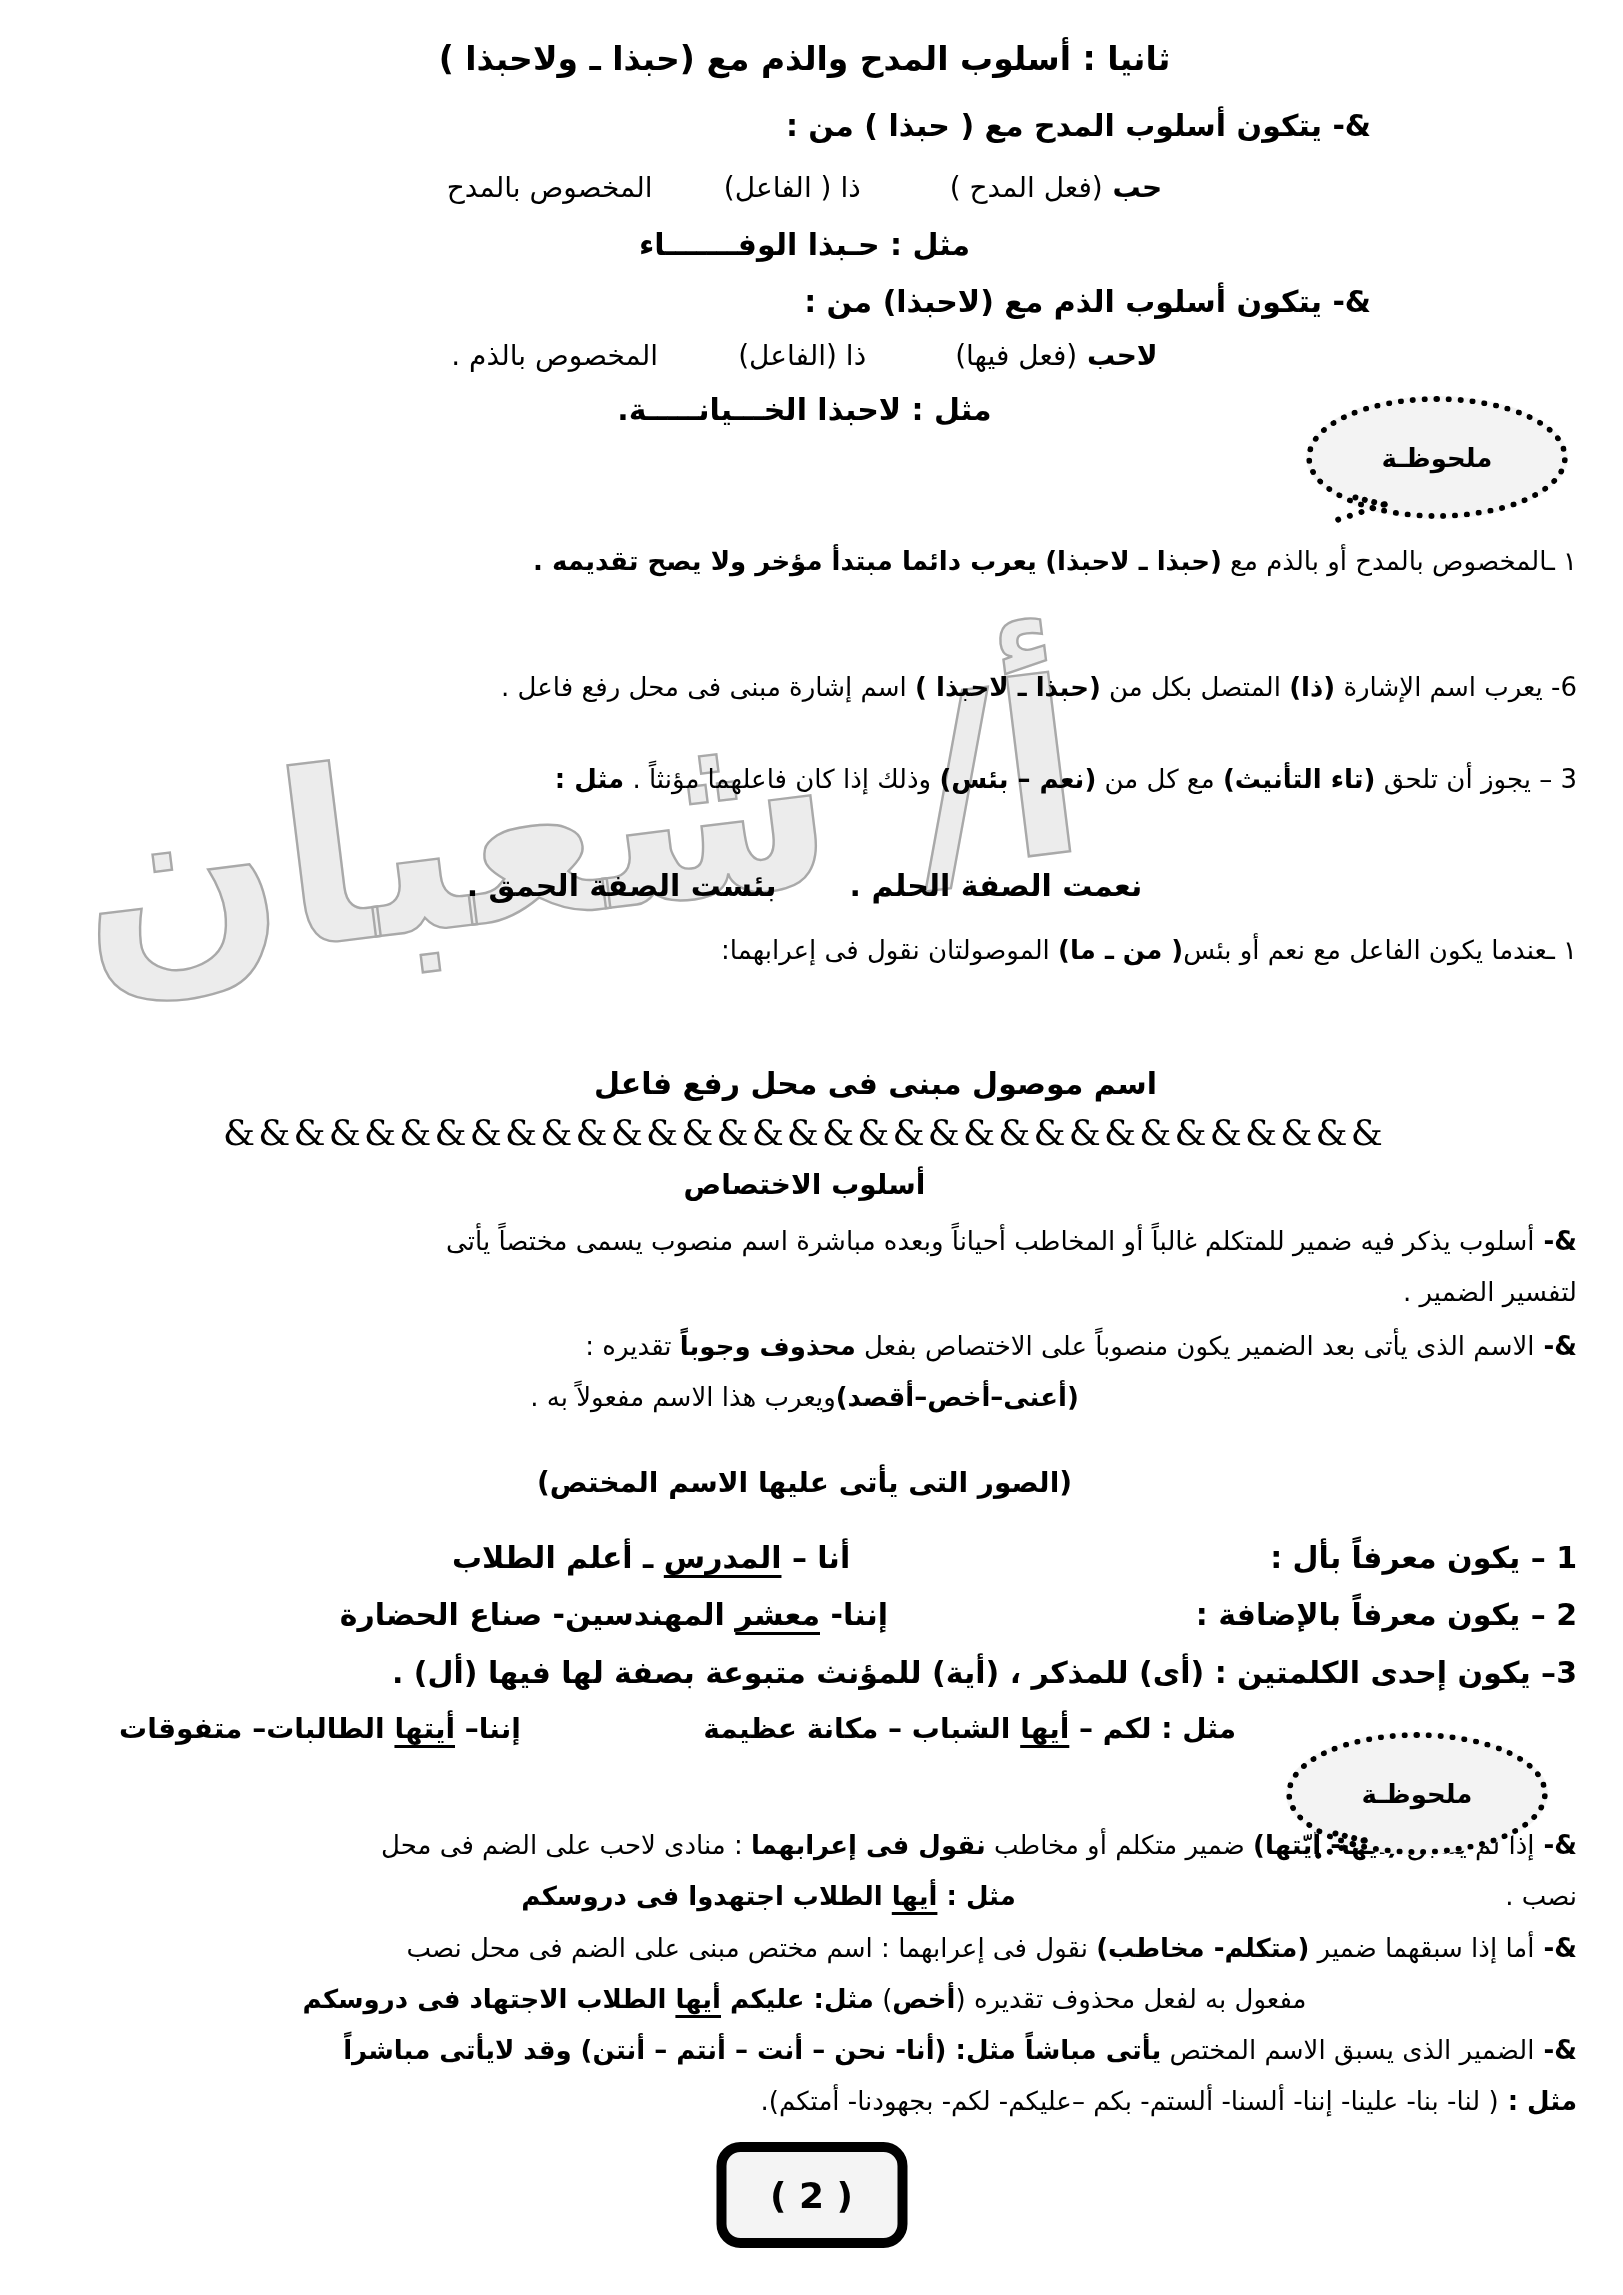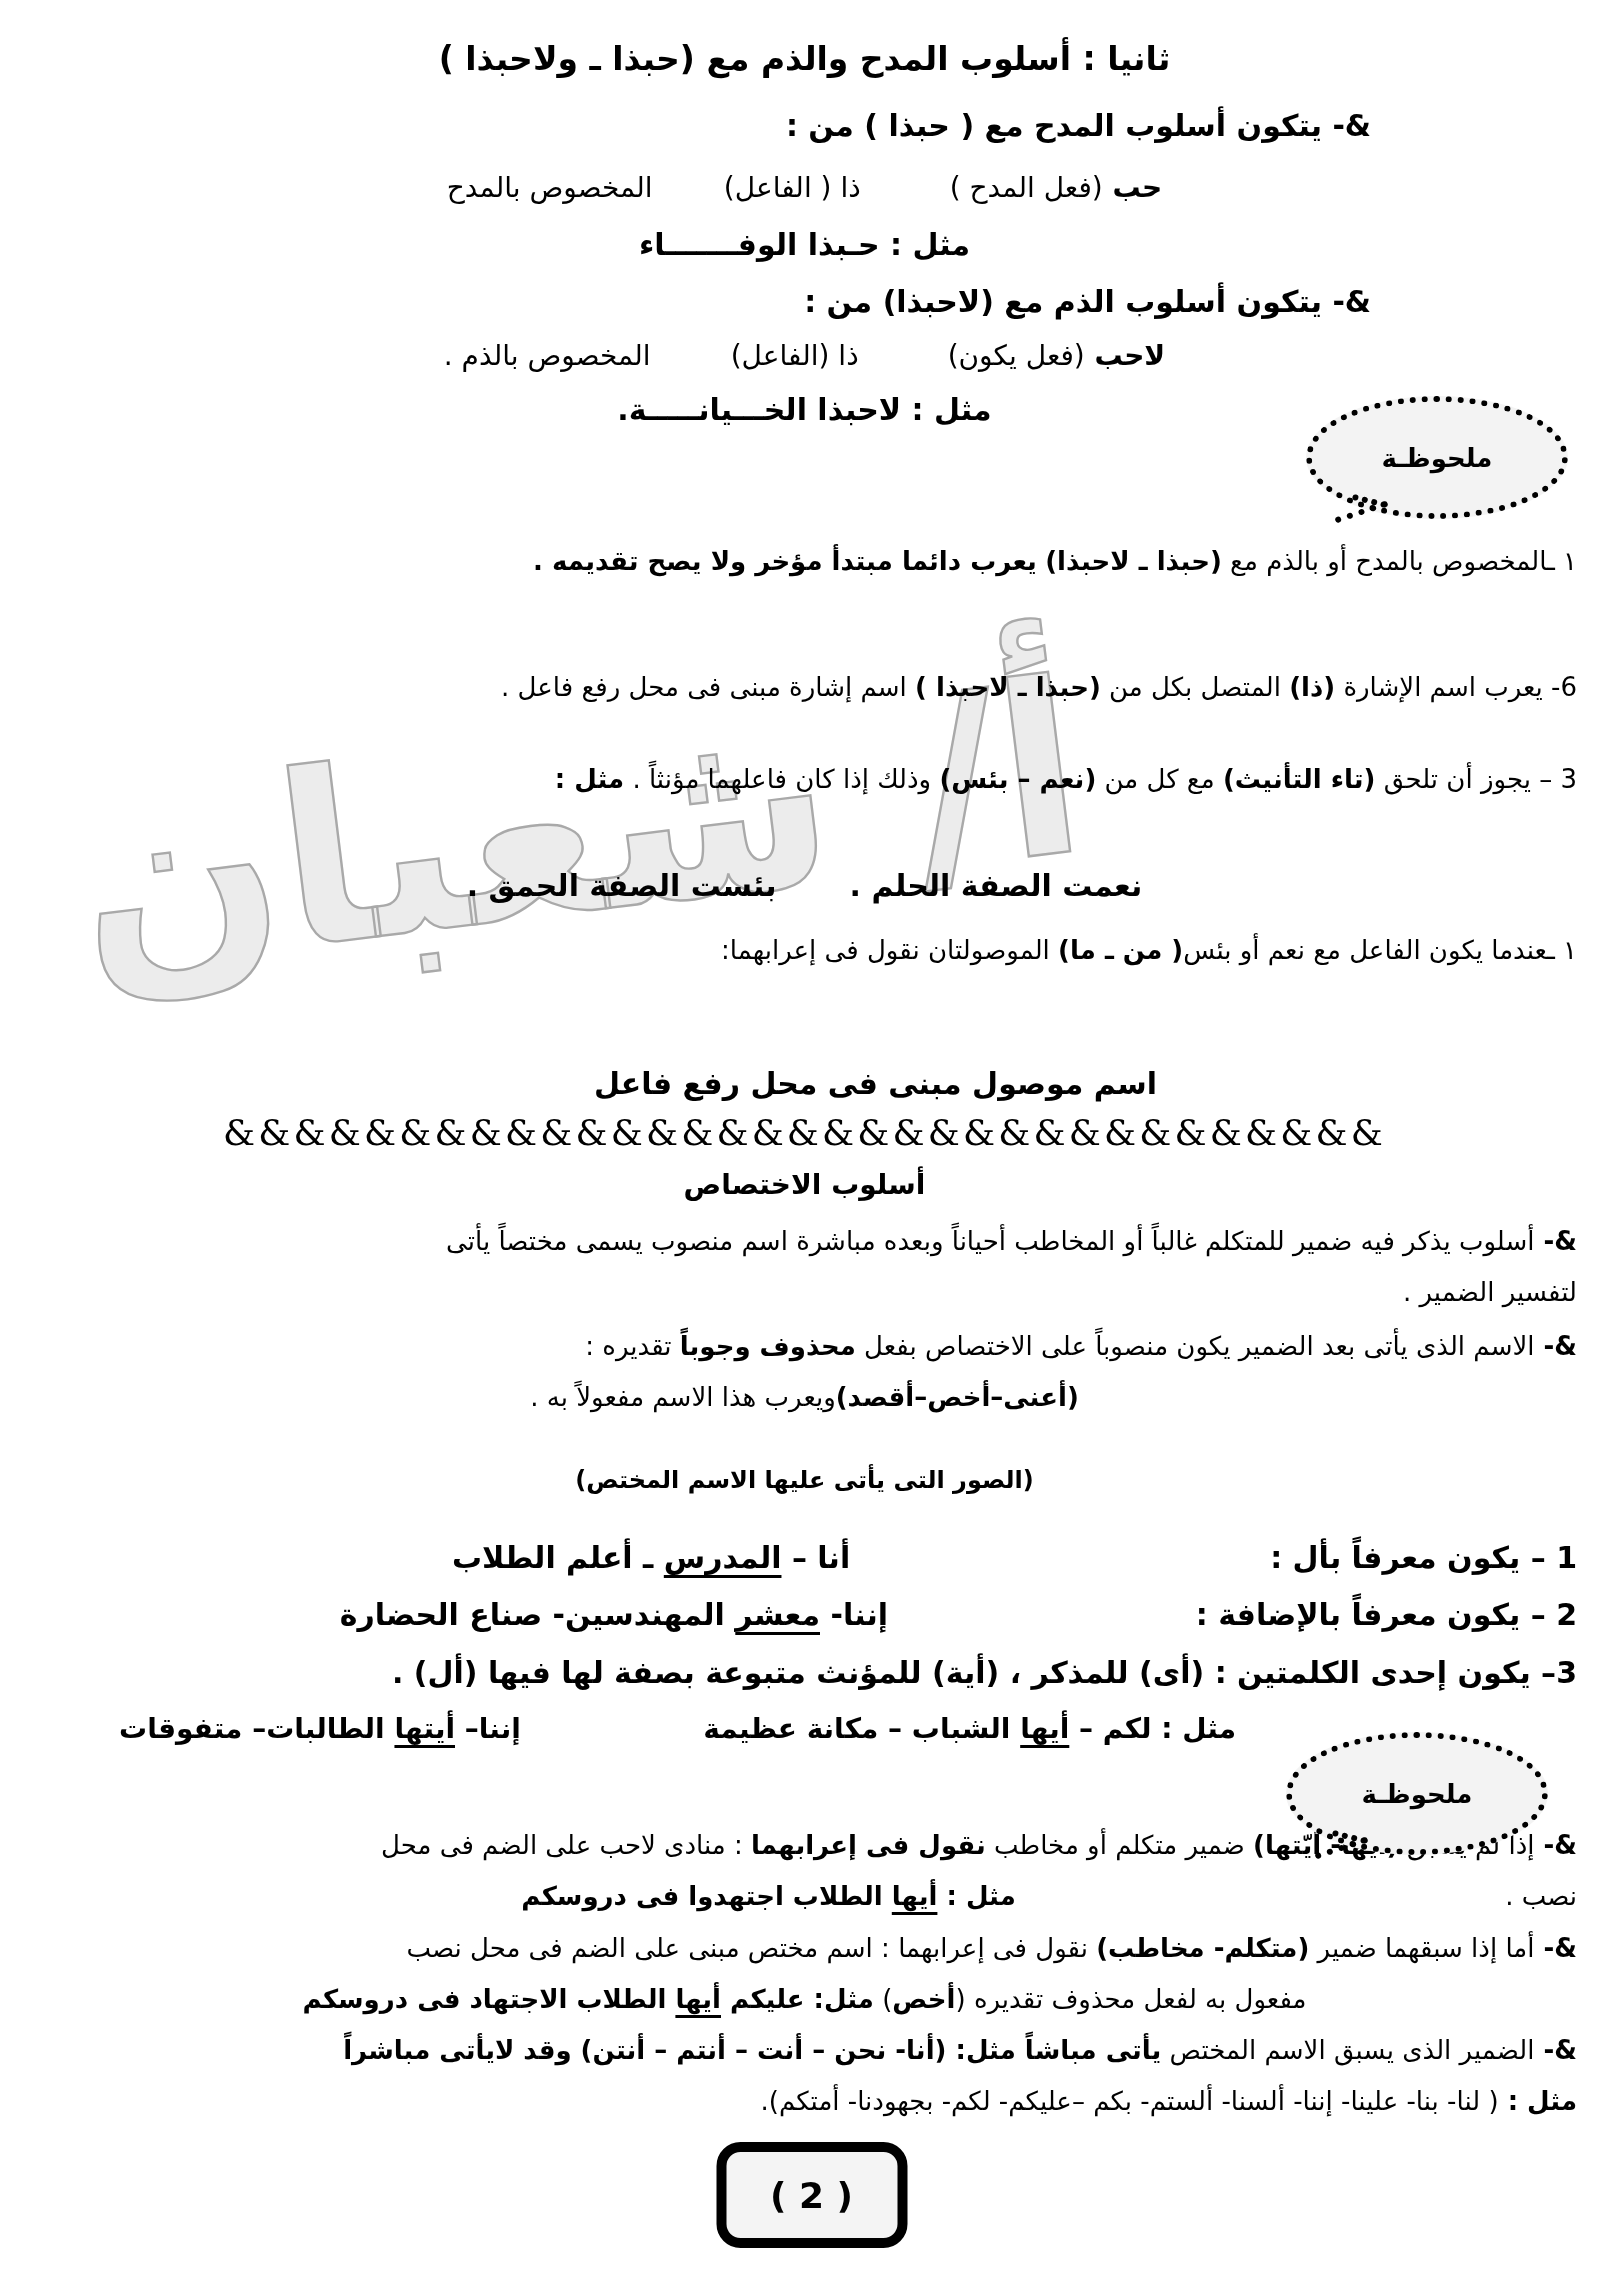--- a/index.html
+++ b/index.html
@@ -64,21 +64,21 @@
 
 <div class="page">
 
   <div class="watermark">أ/ شعبان</div>
 
   <div class="line c title" style="top:38px"><span class="b">ثانيا : أسلوب المدح والذم مع (حبذا ـ ولاحبذا )</span></div>
   <div class="line ind big" style="top:106px"><span class="b">&amp;- يتكون أسلوب المدح مع ( حبذا ) من :</span></div>
   <div class="line c" style="top:170px;font-size:28px"><span class="b">حب </span><span>(فعل المدح )</span><span>&nbsp;&nbsp;&nbsp;&nbsp;&nbsp;&nbsp;&nbsp;&nbsp;&nbsp;&nbsp;</span><span>ذا ( الفاعل)</span><span>&nbsp;&nbsp;&nbsp;&nbsp;&nbsp;&nbsp;&nbsp;&nbsp;</span><span>المخصوص بالمدح</span></div>
   <div class="line c big" style="top:225px"><span class="b">مثل : حـبذا الوفـــــــاء</span></div>
   <div class="line ind big" style="top:282px"><span class="b">&amp;- يتكون أسلوب الذم مع (لاحبذا) من :</span></div>
-  <div class="line c" style="top:338px;font-size:28px"><span class="b">لاحب </span><span>(فعل يكون)</span><span>&nbsp;&nbsp;&nbsp;&nbsp;&nbsp;&nbsp;&nbsp;&nbsp;&nbsp;&nbsp;</span><span>ذا (الفاعل)</span><span>&nbsp;&nbsp;&nbsp;&nbsp;&nbsp;&nbsp;&nbsp;&nbsp;&nbsp;</span><span>المخصوص بالذم .</span></div>
+  <div class="line c" style="top:338px;font-size:28px"><span class="b">لاحب </span><span>(فعل فيها)</span><span>&nbsp;&nbsp;&nbsp;&nbsp;&nbsp;&nbsp;&nbsp;&nbsp;&nbsp;&nbsp;</span><span>ذا (الفاعل)</span><span>&nbsp;&nbsp;&nbsp;&nbsp;&nbsp;&nbsp;&nbsp;&nbsp;&nbsp;</span><span>المخصوص بالذم .</span></div>
   <div class="line c big" style="top:390px"><span class="b">مثل : لاحبذا الخـــيانـــــة.</span></div>
 
   <div class="badge" style="top:396px;right:55px">
     <span>ملحوظـة</span>
     <span class="scribble"></span>
     <span class="scribble2"></span>
   </div>
 
   <div class="line" style="top:545px"><span>١ ـالمخصوص بالمدح أو بالذم مع </span><span class="b">(حبذا ـ لاحبذا)</span><span> </span><span class="b">يعرب دائما  مبتدأ مؤخر ولا يصح تقديمه .</span></div>
   <div class="line" style="top:671px"><span>6- يعرب اسم الإشارة </span><span class="b">(ذا)</span><span> المتصل بكل من </span><span class="b">(حبذا ـ لاحبذا )</span><span> اسم  إشارة مبنى فى محل رفع فاعل  .</span></div>
@@ -89,21 +89,21 @@
   <div class="line amps" style="top:1110px"><span>&amp;&amp;&amp;&amp;&amp;&amp;&amp;&amp;&amp;&amp;&amp;&amp;&amp;&amp;&amp;&amp;&amp;&amp;&amp;&amp;&amp;&amp;&amp;&amp;&amp;&amp;&amp;&amp;&amp;&amp;&amp;&amp;&amp;</span></div>
   <div class="line c" style="top:1167px;font-size:28px"><span class="b">أسلوب الاختصاص</span></div>
   <div class="line" style="top:1225px"><span class="b">&amp;- </span><span>أسلوب يذكر فيه ضمير للمتكلم غالباً أو المخاطب أحياناً وبعده مباشرة اسم منصوب يسمى مختصاً يأتى</span></div>
 
   <div class="line row" style="top:1276px">
     <span><span>لتفسير الضمير .</span></span>
   </div>
 
   <div class="line" style="top:1330px"><span class="b">&amp;- </span><span>الاسم الذى يأتى بعد الضمير يكون منصوباً على الاختصاص بفعل </span><span class="b">محذوف وجوباً</span><span> تقديره  :</span></div>
   <div class="line c" style="top:1381px"><span class="b">(أعنى–أخص–أقصد)</span><span>ويعرب هذا الاسم مفعولاً به .</span></div>
-  <div class="line c" style="top:1465px;font-size:24px"><span class="b">(الصور التى يأتى عليها الاسم المختص)</span></div>
+  <div class="line c" style="top:1465px;font-size:28px"><span class="b">(الصور التى يأتى عليها الاسم المختص)</span></div>
 
   <div class="line row big" style="top:1538px">
     <span><span class="b">1 – يكون معرفاً بأل :</span></span>
     <span class="grow"><span class="b">أنا – </span><span class="b u">المدرس</span><span class="b"> ـ أعلم الطلاب</span></span>
   </div>
 
   <div class="line row big" style="top:1595px">
     <span><span class="b">2 – يكون معرفاً بالإضافة :</span></span>
     <span class="grow"><span class="b">إننا- </span><span class="b u">معشر</span><span class="b"> المهندسين- صناع الحضارة</span></span>
   </div>

